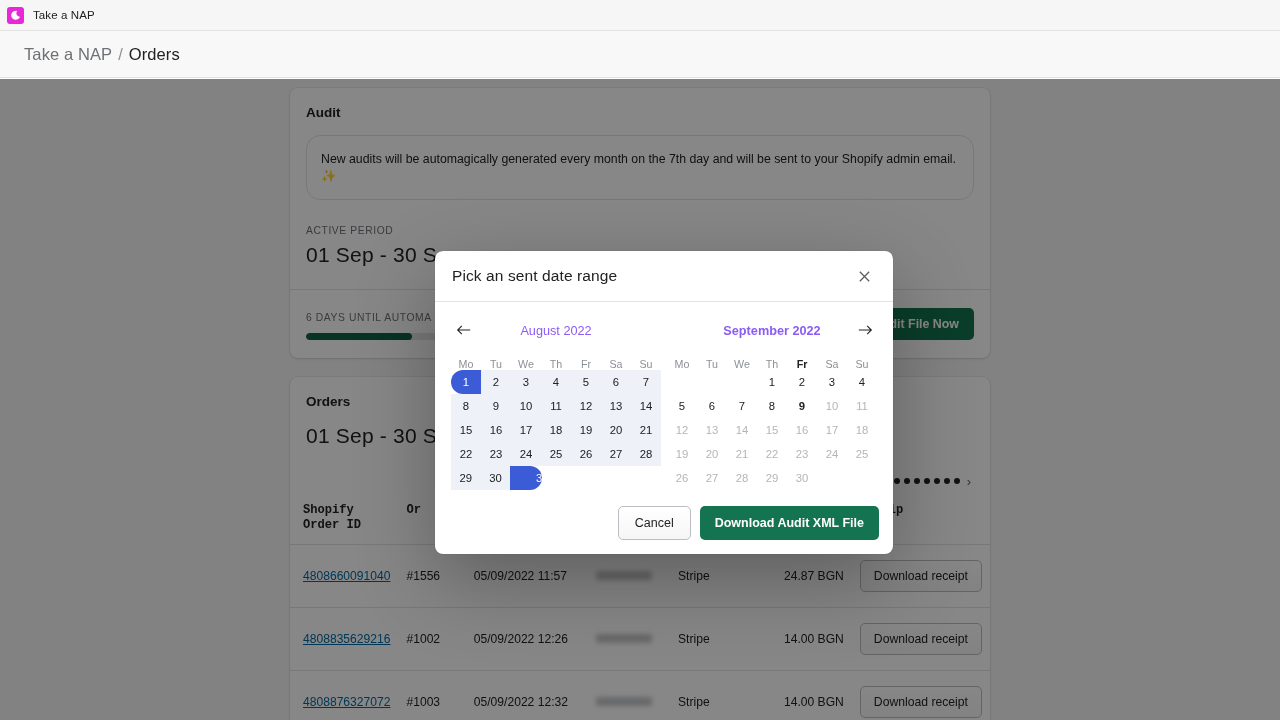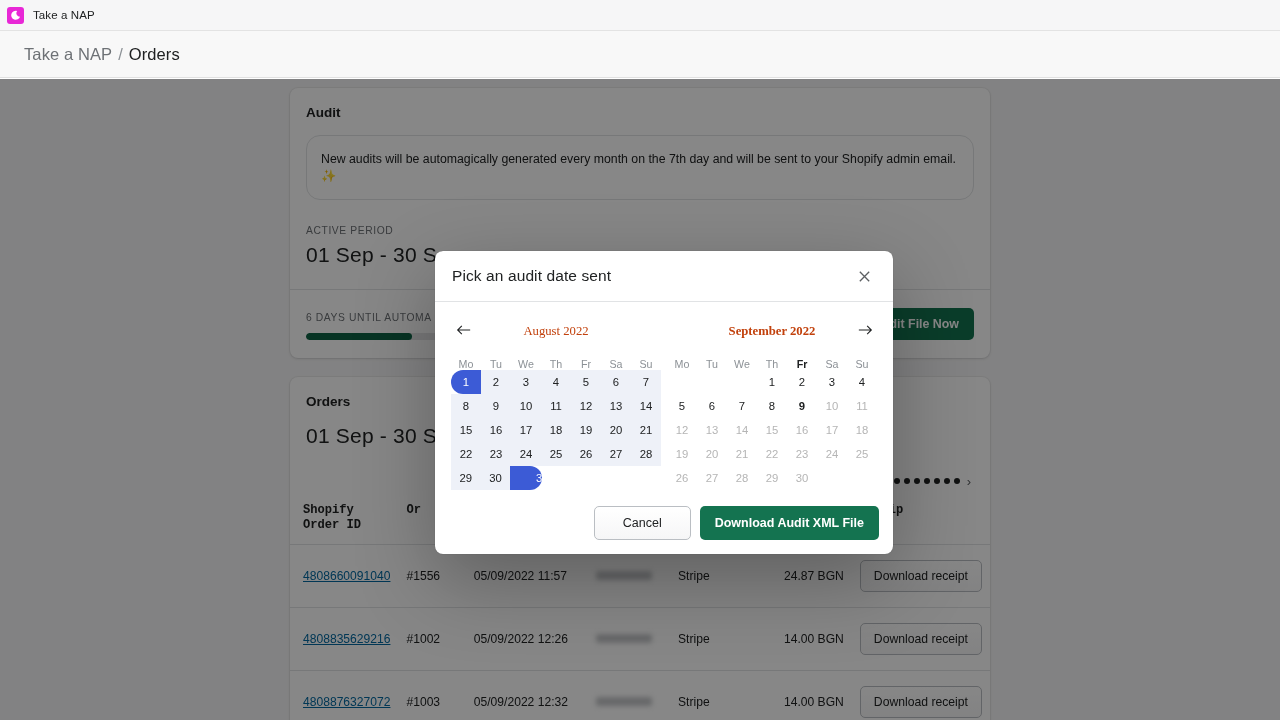--- a/index.html
+++ b/index.html
@@ -288,22 +288,21 @@
   }
   .cal-header {
     display: flex;
     align-items: center;
     height: 26px;
     position: relative;
     justify-content: center;
   }
   .cal-month {
     font-size: 12.7px;
-    color: #c2410c;
-    font-family: Liberation Serif, serif;
+    color: #8b5cf6;
   }
   .cal-month.is-current { font-weight: bold; text-align: center; }
   .nav-arrow {
     position: absolute;
     top: 0;
     width: 24px; height: 24px;
     display: flex; align-items: center; justify-content: center;
     cursor: pointer;
     color: #202223;
     background: none; border: none;
@@ -348,21 +347,21 @@
     align-items: center;
     gap: 9px;
     padding: 12px 14px 14px 14px;
   }
   .btn-cancel {
     border: 1px solid #babec3;
     background: linear-gradient(180deg,#ffffff,#f6f6f7);
     border-radius: 5px;
     font-size: 12.5px;
     color: #202223;
-    padding: 9px 28px;
+    padding: 9px 16px;
     cursor: pointer;
     font-family: "Liberation Sans", sans-serif;
   }
   .btn-primary {
     background: #147350;
     color: #ffffff;
     font-size: 12.5px;
     font-weight: bold;
     border: none;
     border-radius: 5px;
@@ -471,21 +470,21 @@
       </table>
     </div>
 
   </div>
 </div>
 
 <div class="page-dim"></div>
 
 <div class="modal">
   <div class="modal-head">
-    <span class="modal-title">Pick an audit date sent</span>
+    <span class="modal-title">Pick an sent date range</span>
     <button class="modal-close">
       <svg width="15" height="15" viewBox="0 0 16 16" aria-hidden="true">
         <path d="M3 3 L13 13 M13 3 L3 13" stroke="#5c5f62" stroke-width="1.4" fill="none"></path>
       </svg>
     </button>
   </div>
 
   <div class="modal-body">
     <div class="cal-wrap">
 

